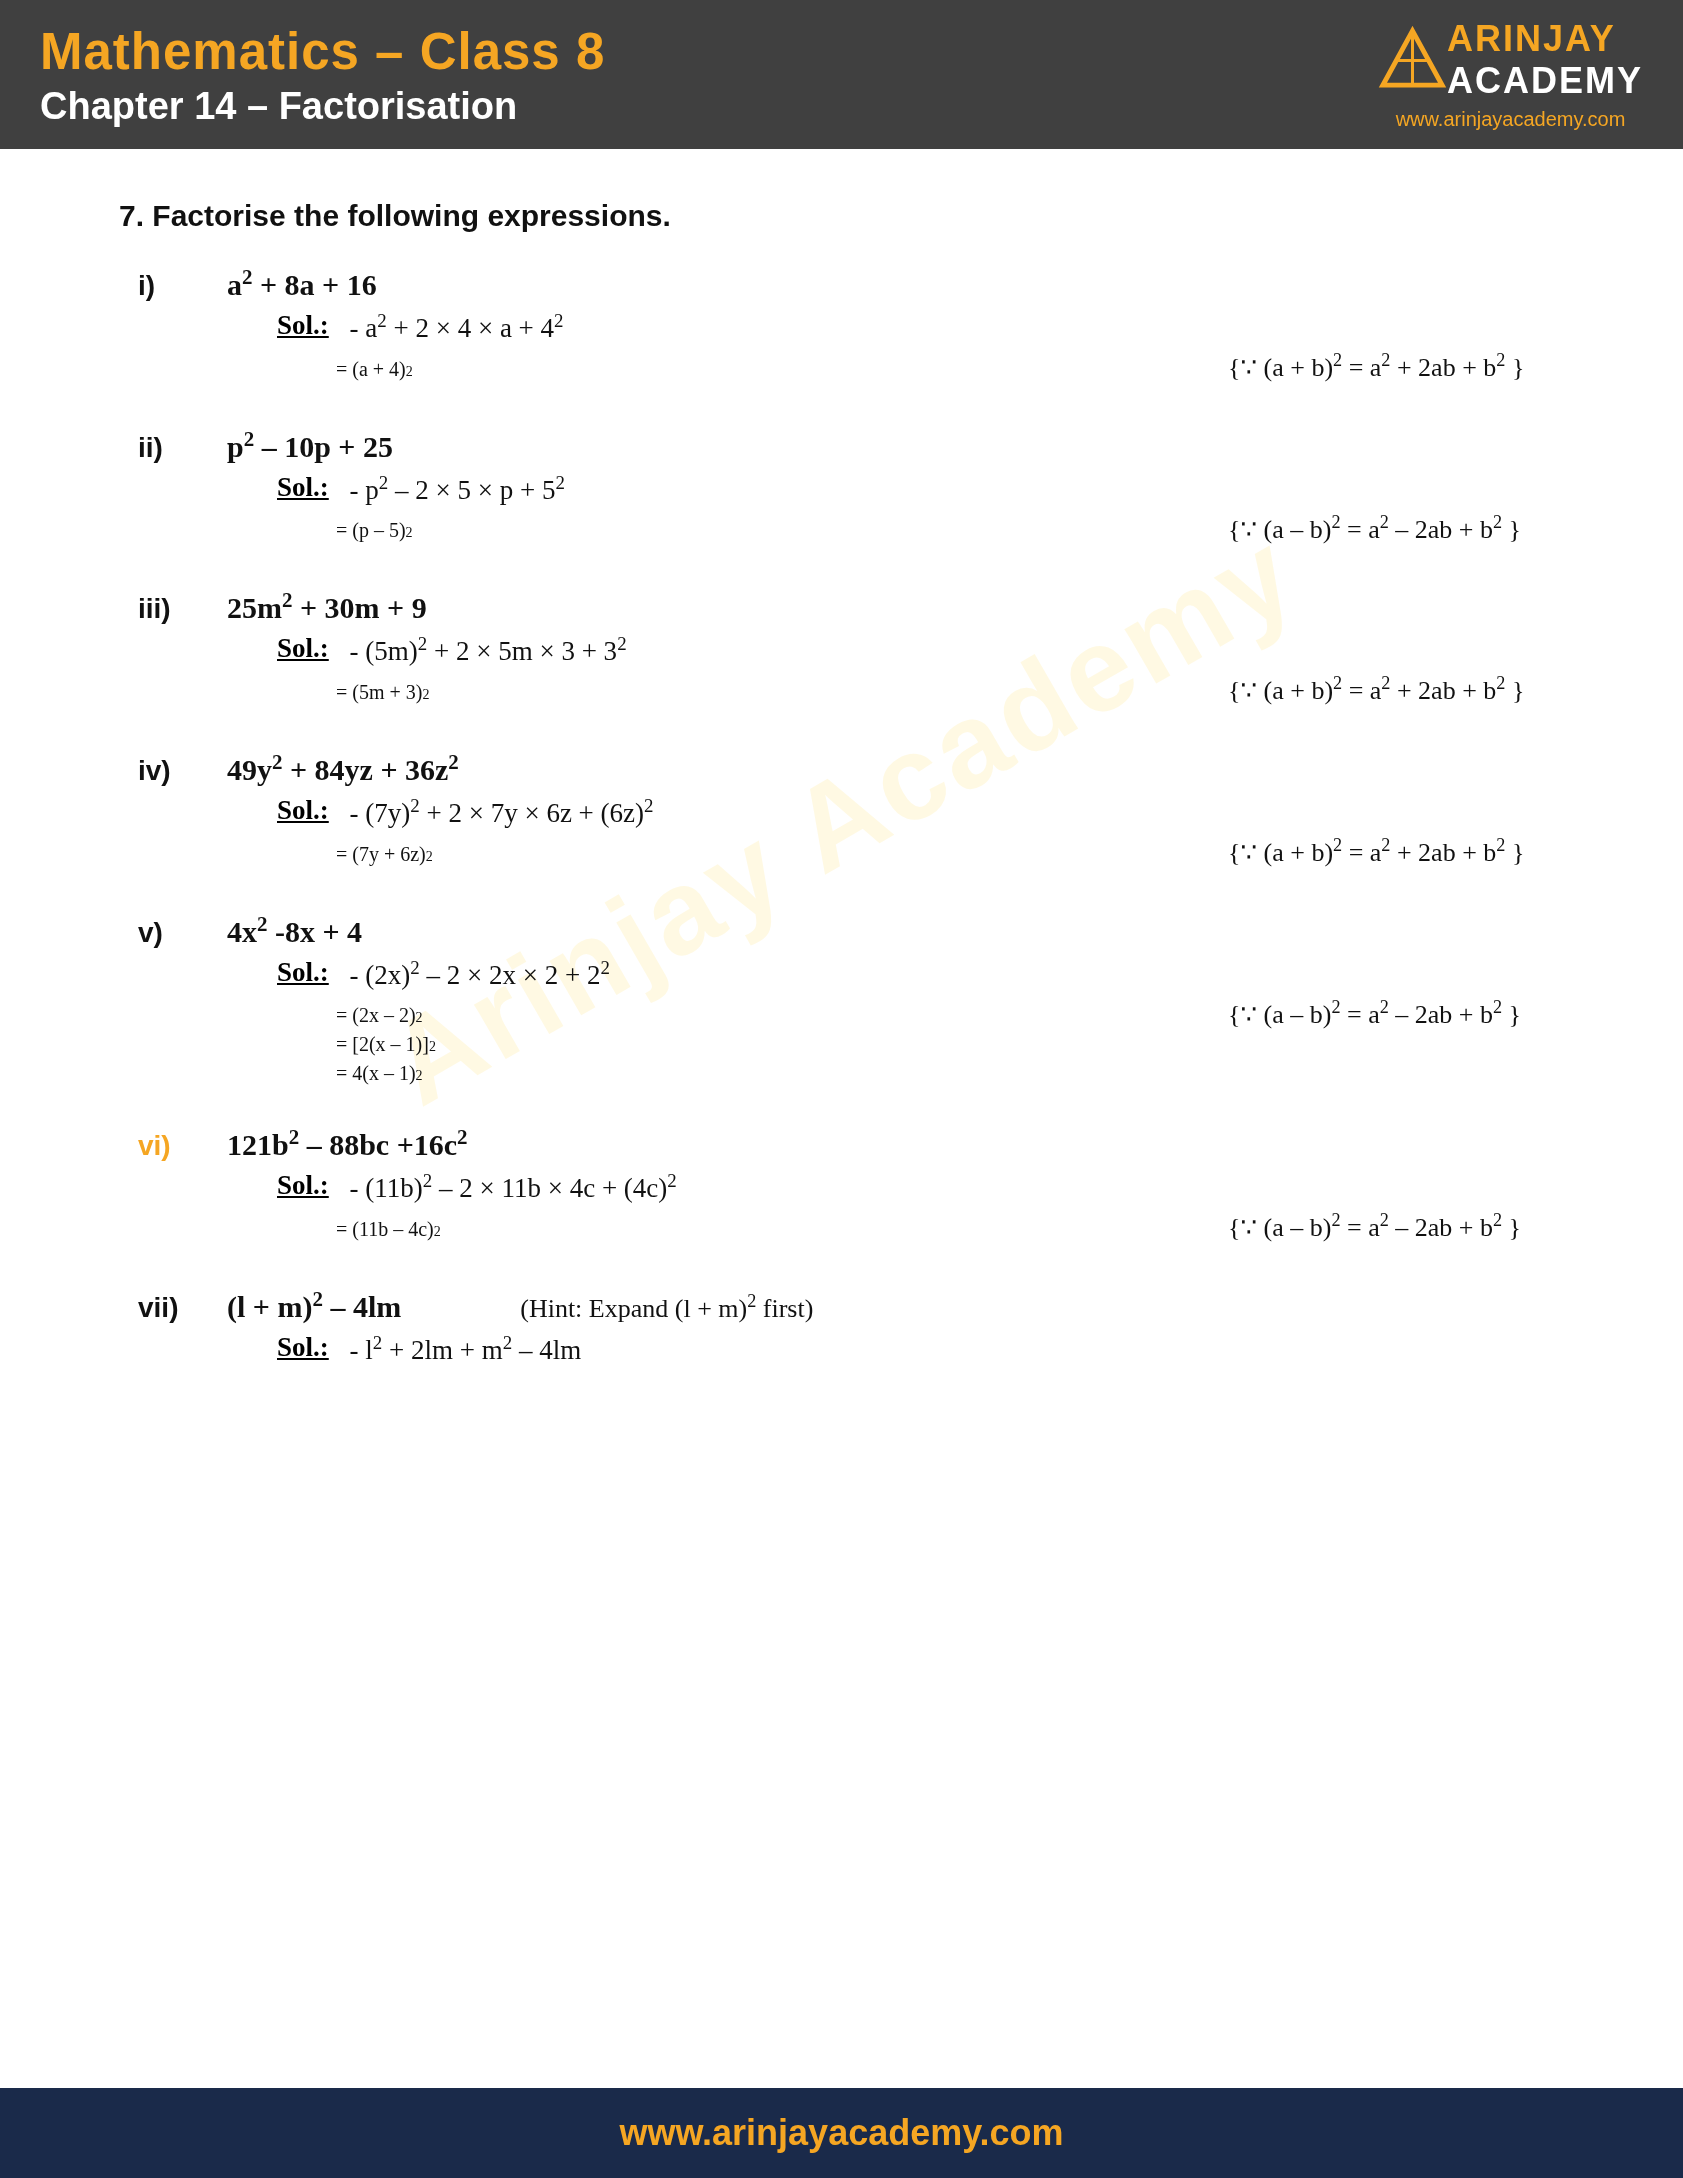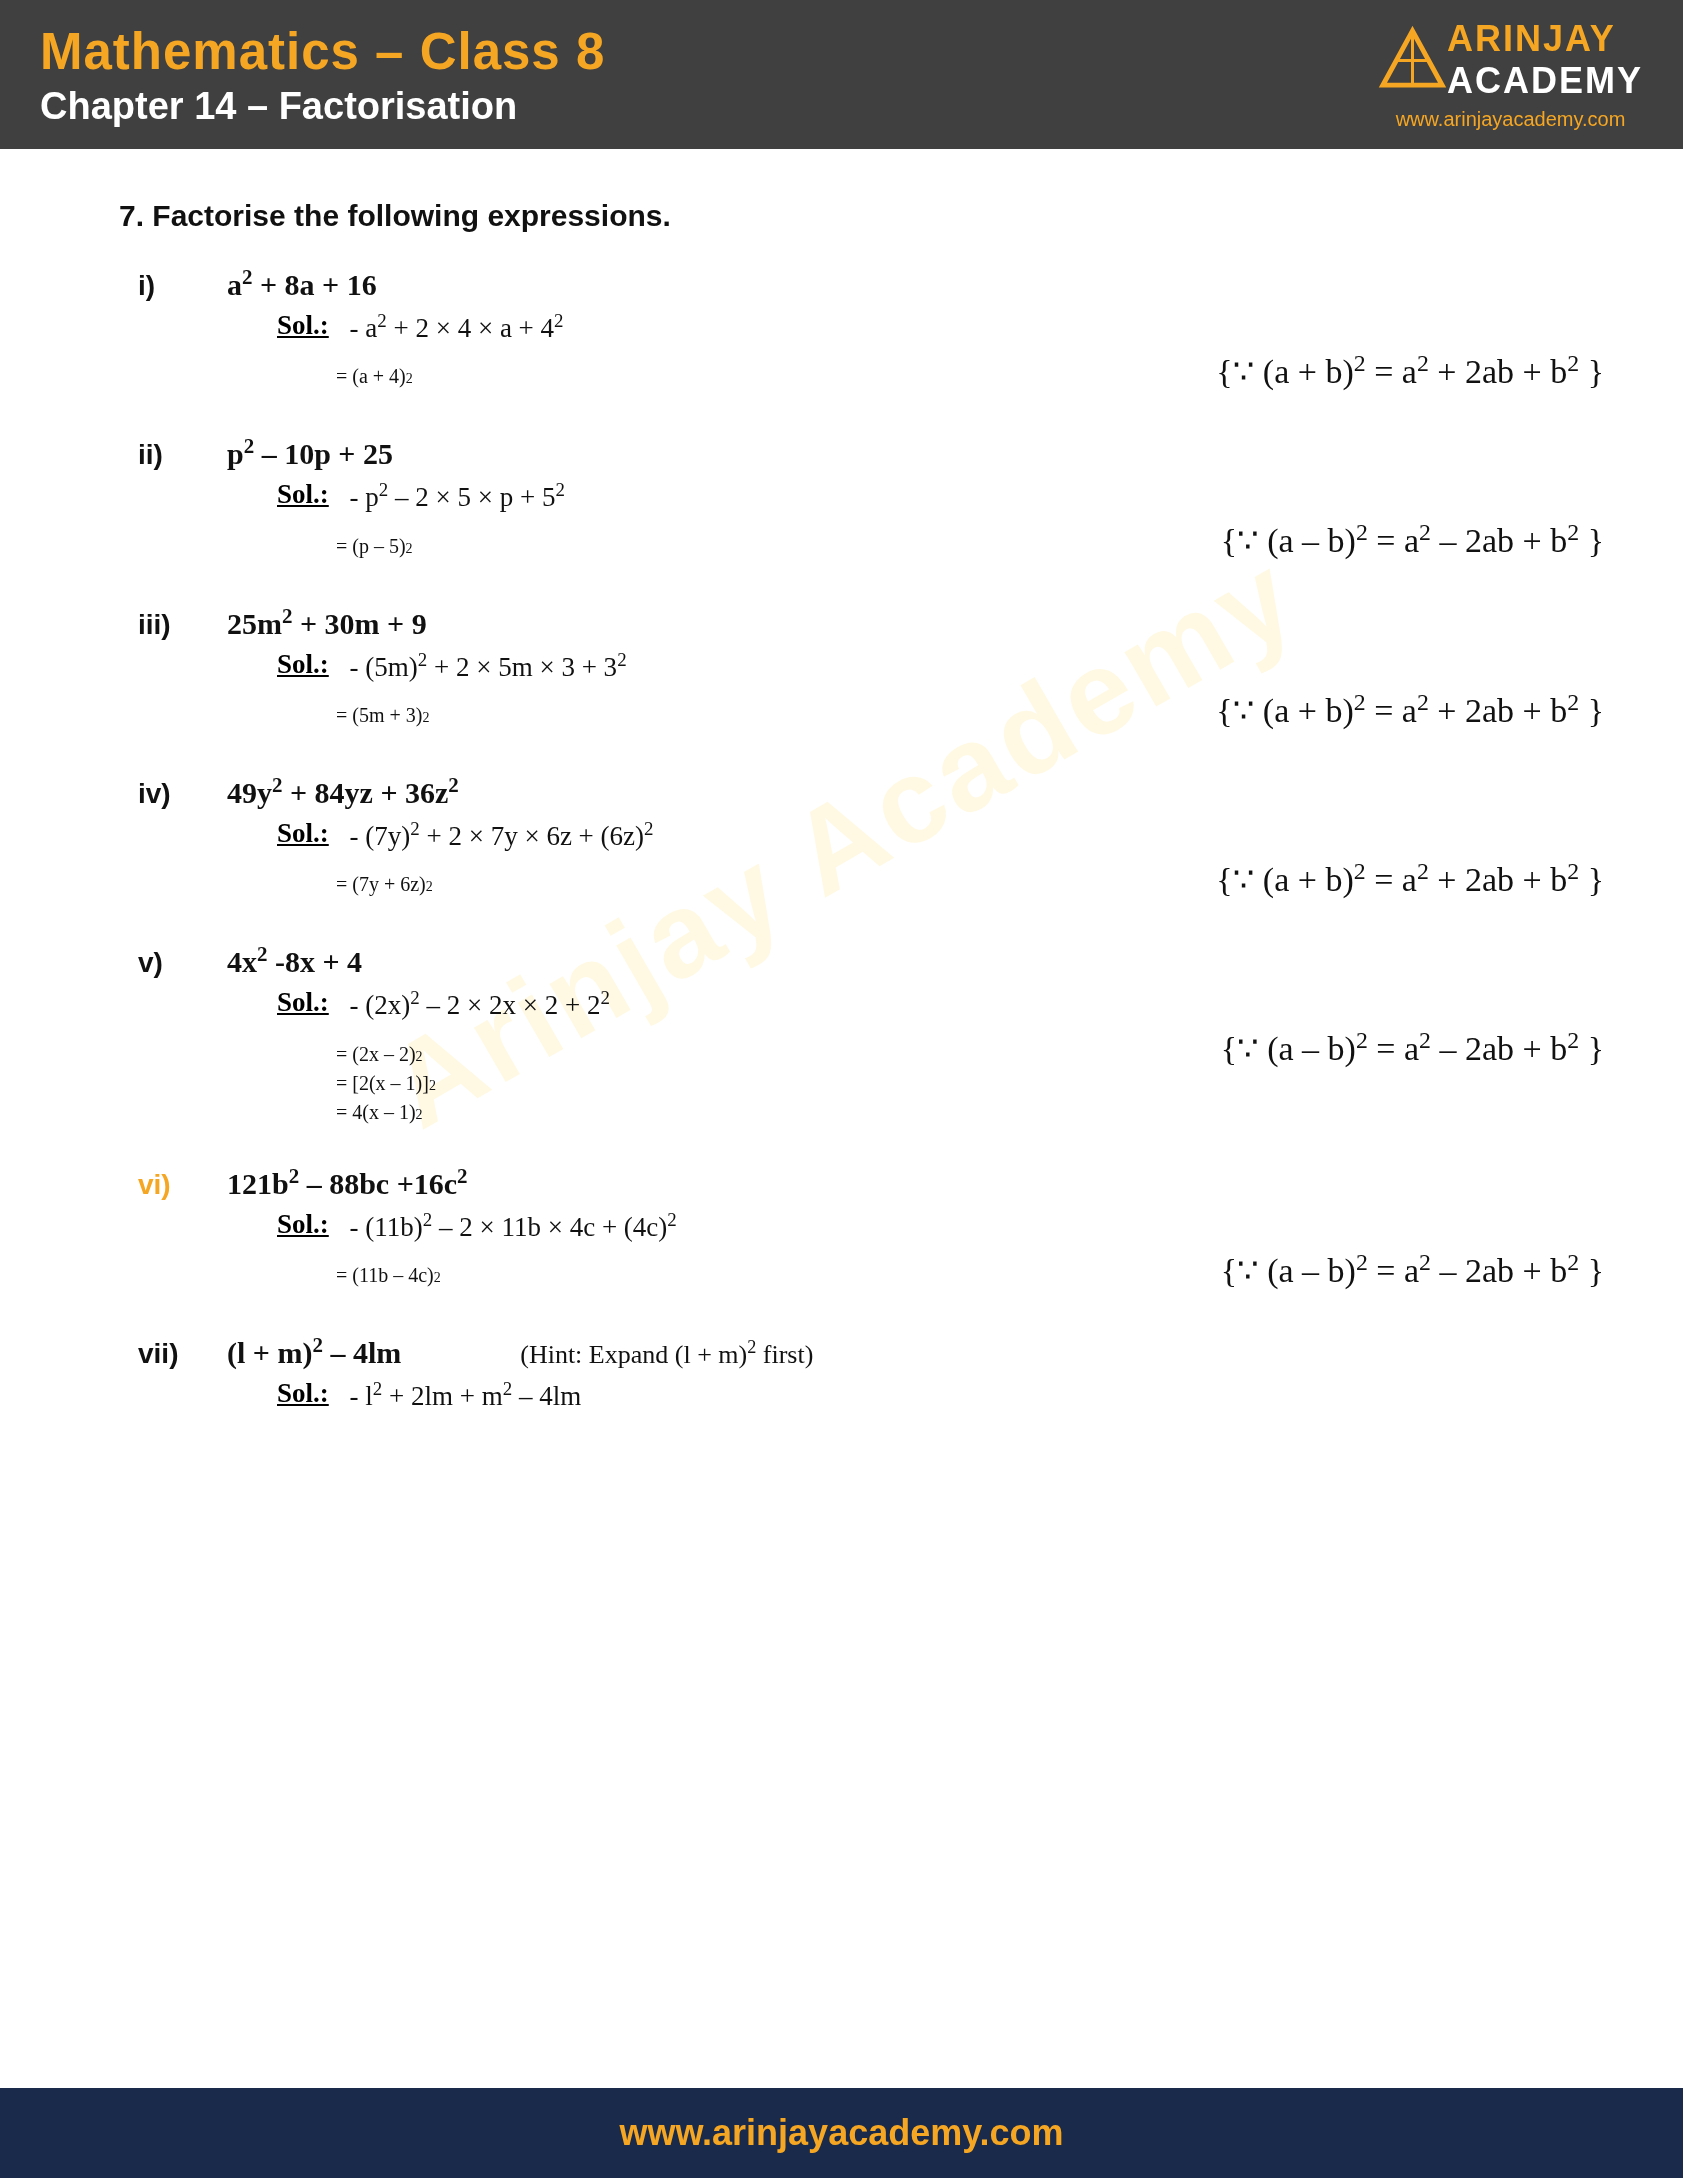--- a/index.html
+++ b/index.html
@@ -198,21 +198,21 @@
 
     .hint-text {
       font-size: 27px;
       font-family: 'Times New Roman', serif;
       color: #111;
       margin-left: 59px;
     }
 
     .formula-box {
       margin-left: auto;
-      font-size: 34px;
+      font-size: 26px;
       font-family: 'Times New Roman', serif;
       color: #111;
       padding-left: 40px;
       min-width: 416px;
     }
 
     .sol-row-with-formula {
       display: flex;
       align-items: baseline;
       justify-content: space-between;

